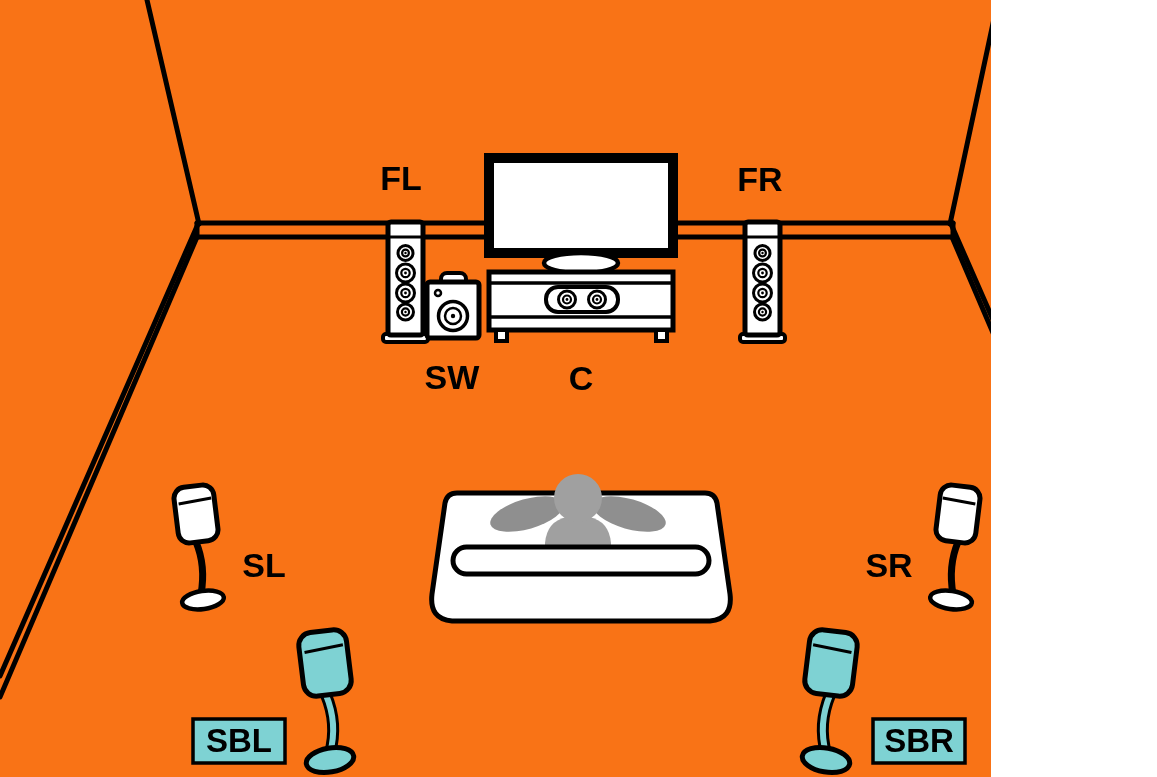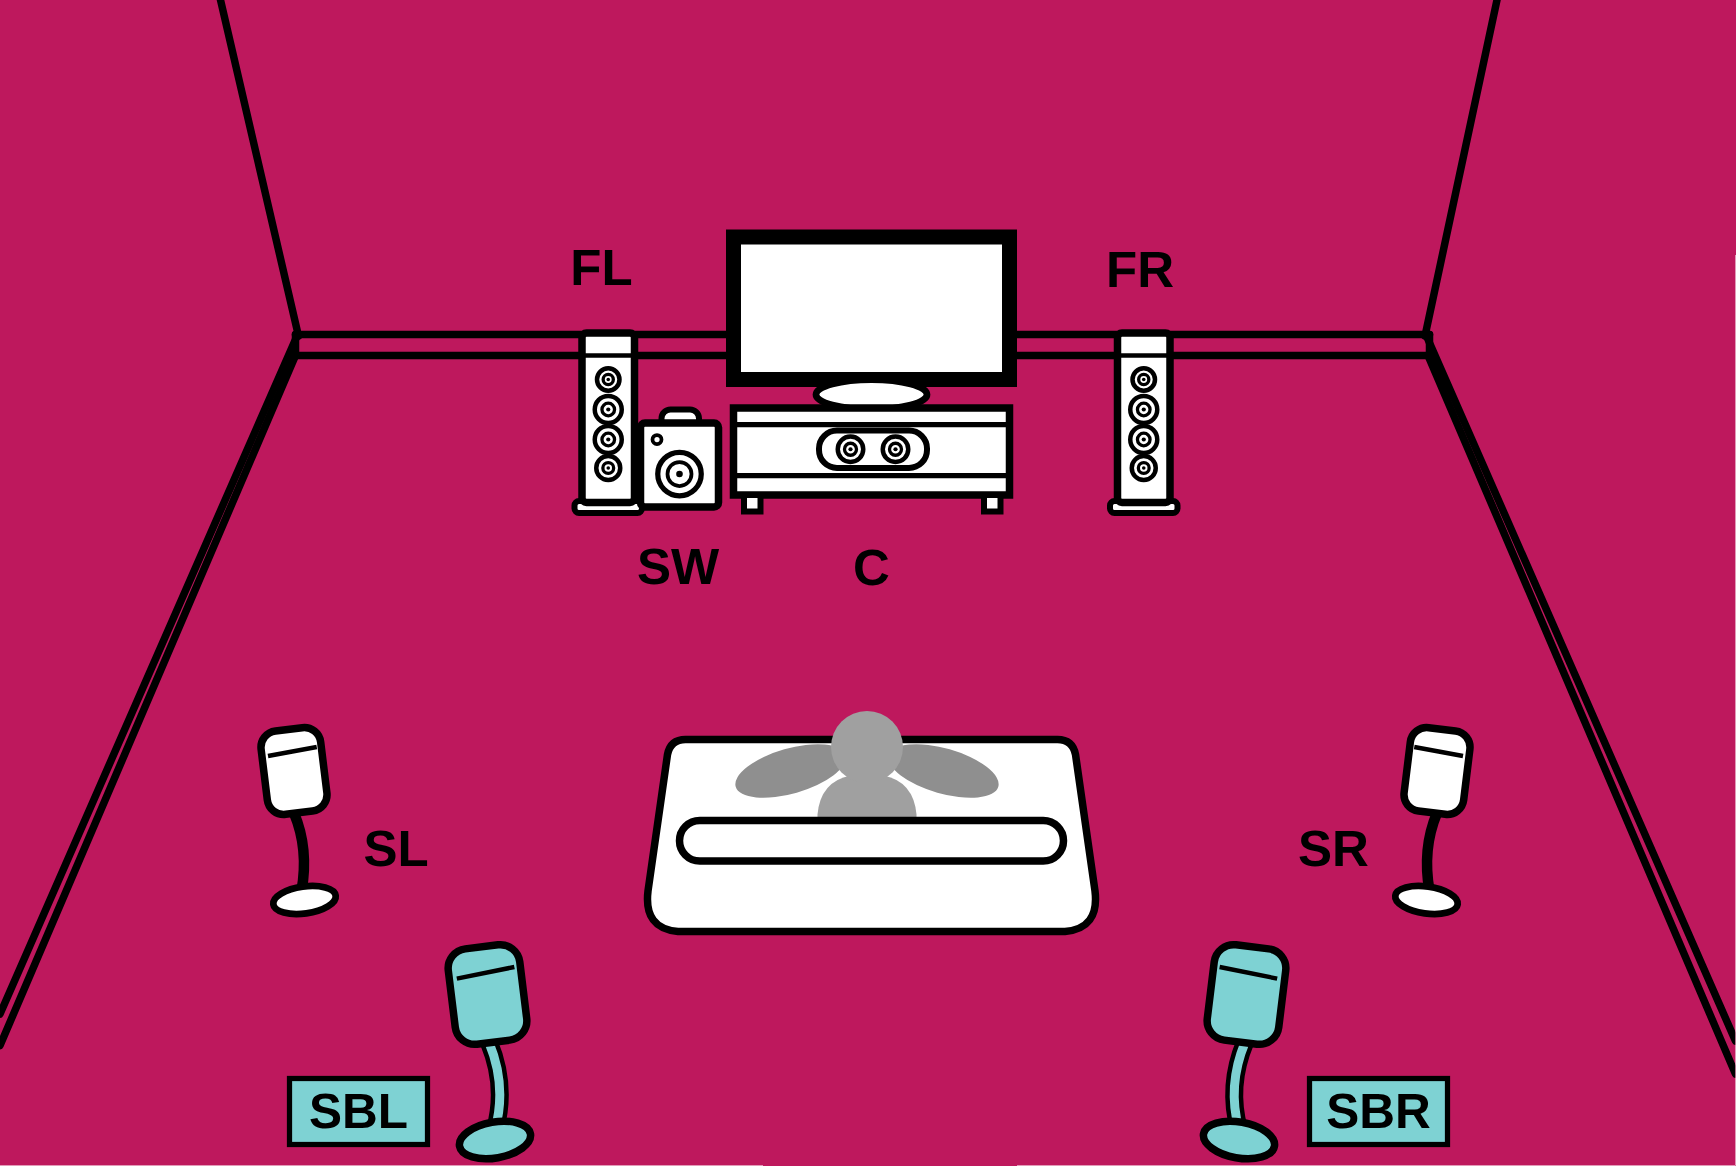--- a/index.html
+++ b/index.html
@@ -2,23 +2,23 @@
 <html><head>
 <meta charset="utf-8">
 <style>
   html, body {
     margin: 0;
     padding: 0;
     background: #ffffff;
   }
   .stage {
     position: relative;
-    width: 1157px;
+    width: 991px;
     height: 777px;
-    background: #be185d;
+    background: #f97316;
     overflow: hidden;
   }
   svg {
     display: block;
   }
   text.label {
     font-family: "Liberation Sans", sans-serif;
     font-weight: bold;
     font-size: 34px;
     fill: #000000;

